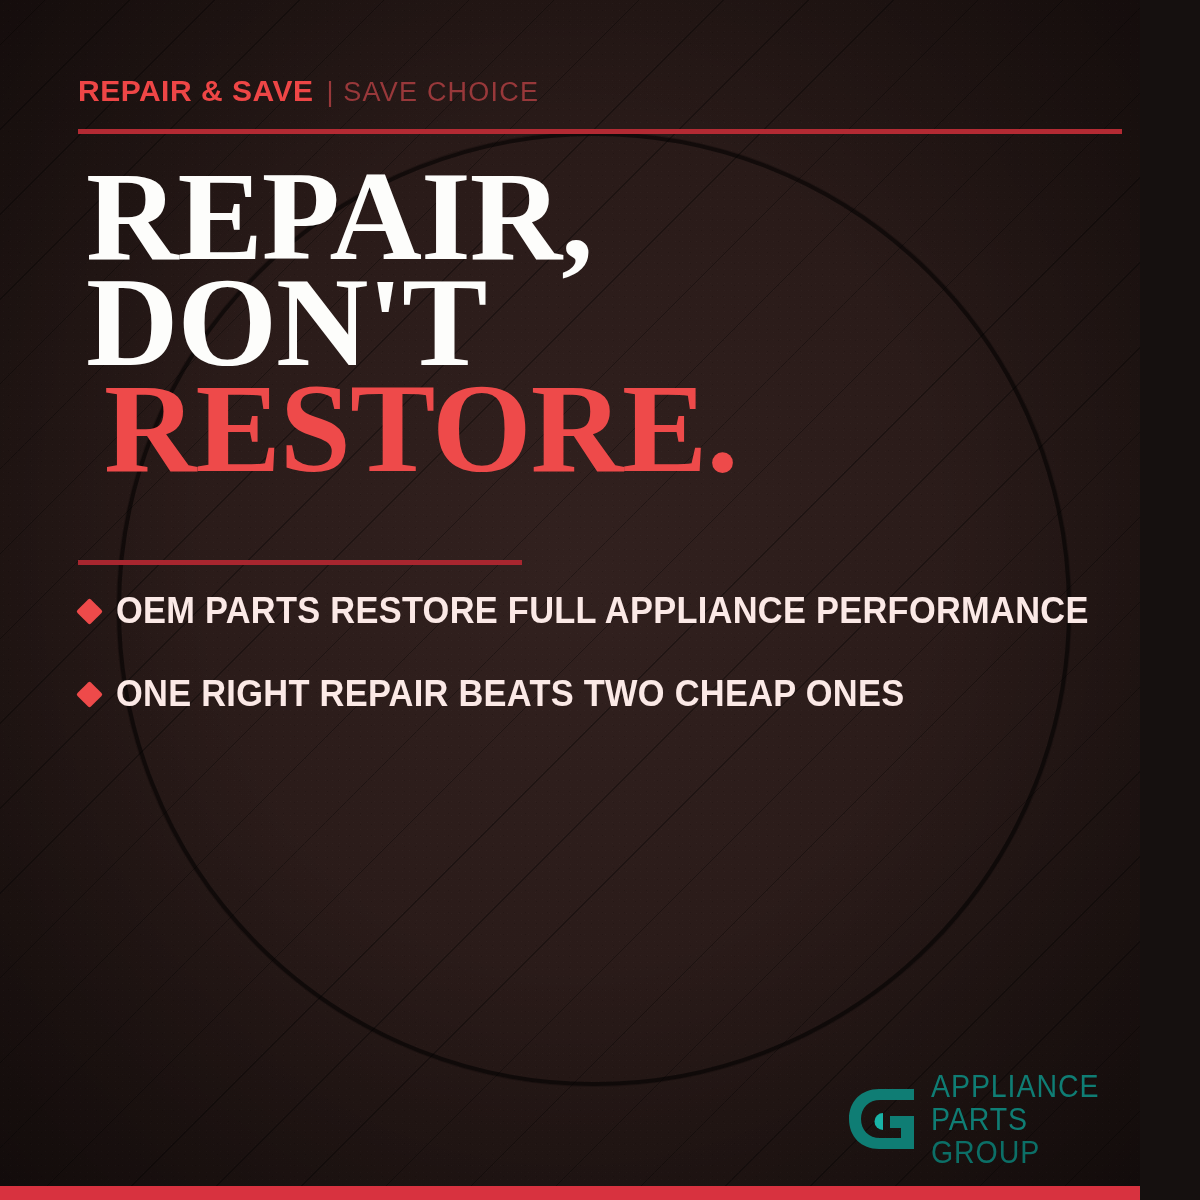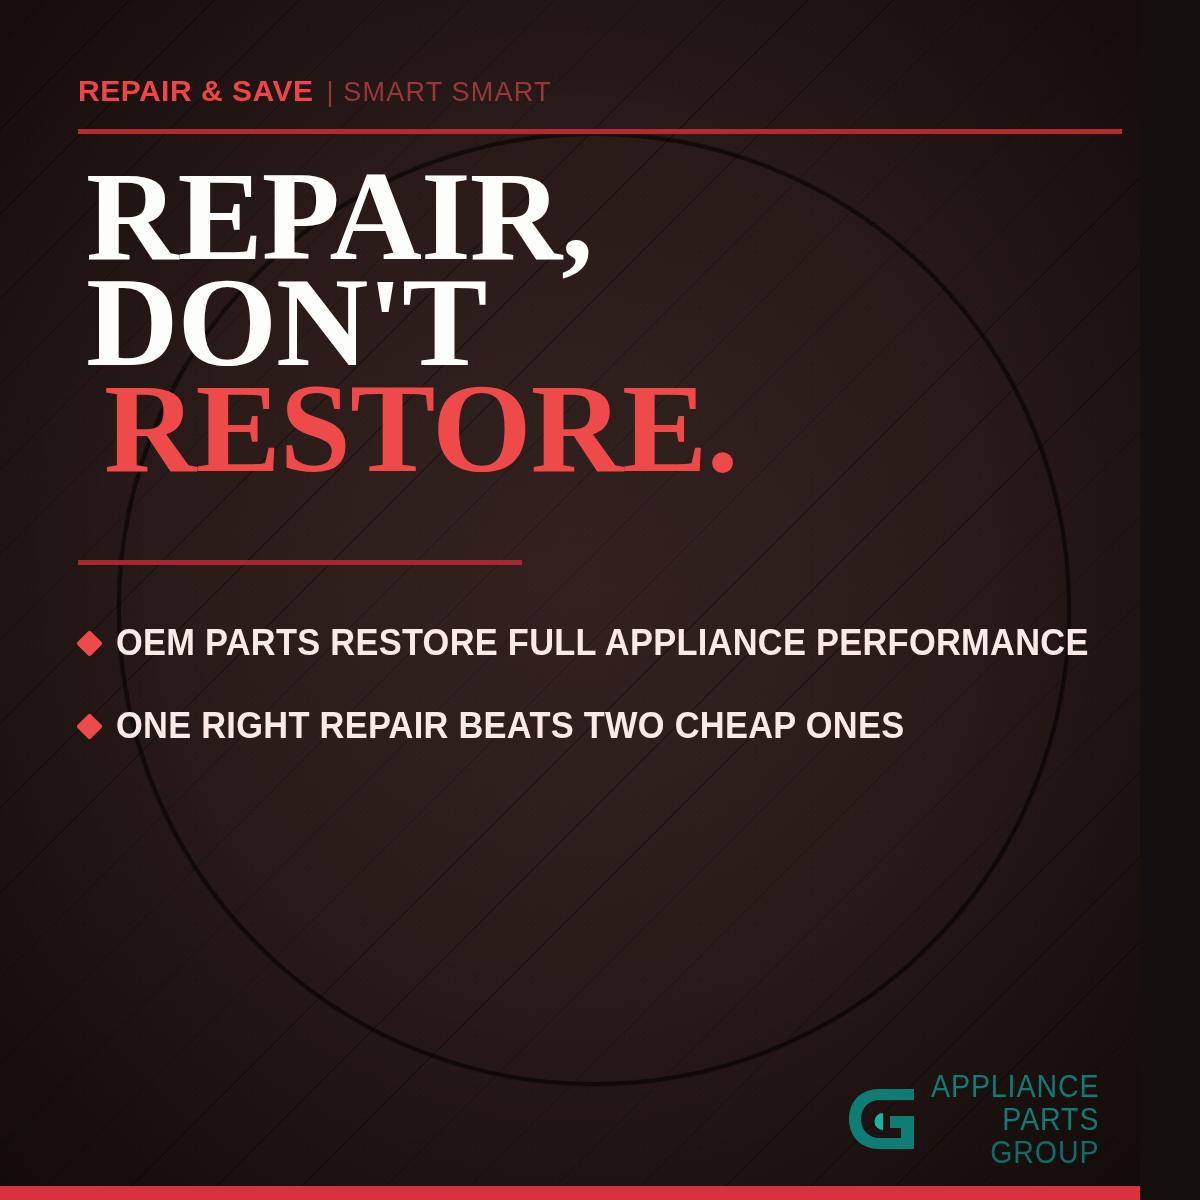--- a/index.html
+++ b/index.html
@@ -138,21 +138,20 @@
     list-style: none;
     margin: 0;
     padding: 0;
   }
   .bullet {
     display: flex;
     align-items: center;
     gap: 17px;
     height: 46px;
     margin-bottom: 37px;
-    margin-top: 32px;
   }
   .bullet-diamond {
     width: 19px;
     height: 19px;
     flex: 0 0 19px;
     background: #ee4a4a;
     transform: rotate(45deg);
     border-radius: 2px;
   }
   .bullet-text {
@@ -179,21 +178,20 @@
   .logo-mark {
     width: 72px;
     height: 72px;
     flex: 0 0 72px;
     position: relative;
   }
   .logo-words {
     display: flex;
     flex-direction: column;
     line-height: 1;
-    text-align: right;
   }
   .logo-words span {
     font-family: "Liberation Sans Narrow", "Liberation Sans", sans-serif;
     font-size: 31px;
     font-weight: normal;
     letter-spacing: 1px;
     color: #0f7d74;
     transform: scaleX(0.92);
     transform-origin: left center;
     margin-bottom: 2px;
@@ -218,21 +216,21 @@
   <div class="bg-base"></div>
   <div class="bg-stripes"></div>
   <div class="bg-noise"></div>
   <div class="bg-circle"></div>
   <div class="bg-vignette"></div>
 
   <div class="content">
 
     <div class="eyebrow">
       <span class="eyebrow-main">REPAIR &amp; SAVE</span>
-      <span class="eyebrow-sub"><span>|</span> <span>SMART SMART</span></span>
+      <span class="eyebrow-sub"><span>|</span> <span>SAVE CHOICE</span></span>
     </div>
 
     <div class="rule-top"></div>
 
     <h1 class="headline">
       <span class="l1">REPAIR,</span>
       <span class="l2">DON'T</span>
       <span class="l3">RESTORE.</span>
     </h1>
 

